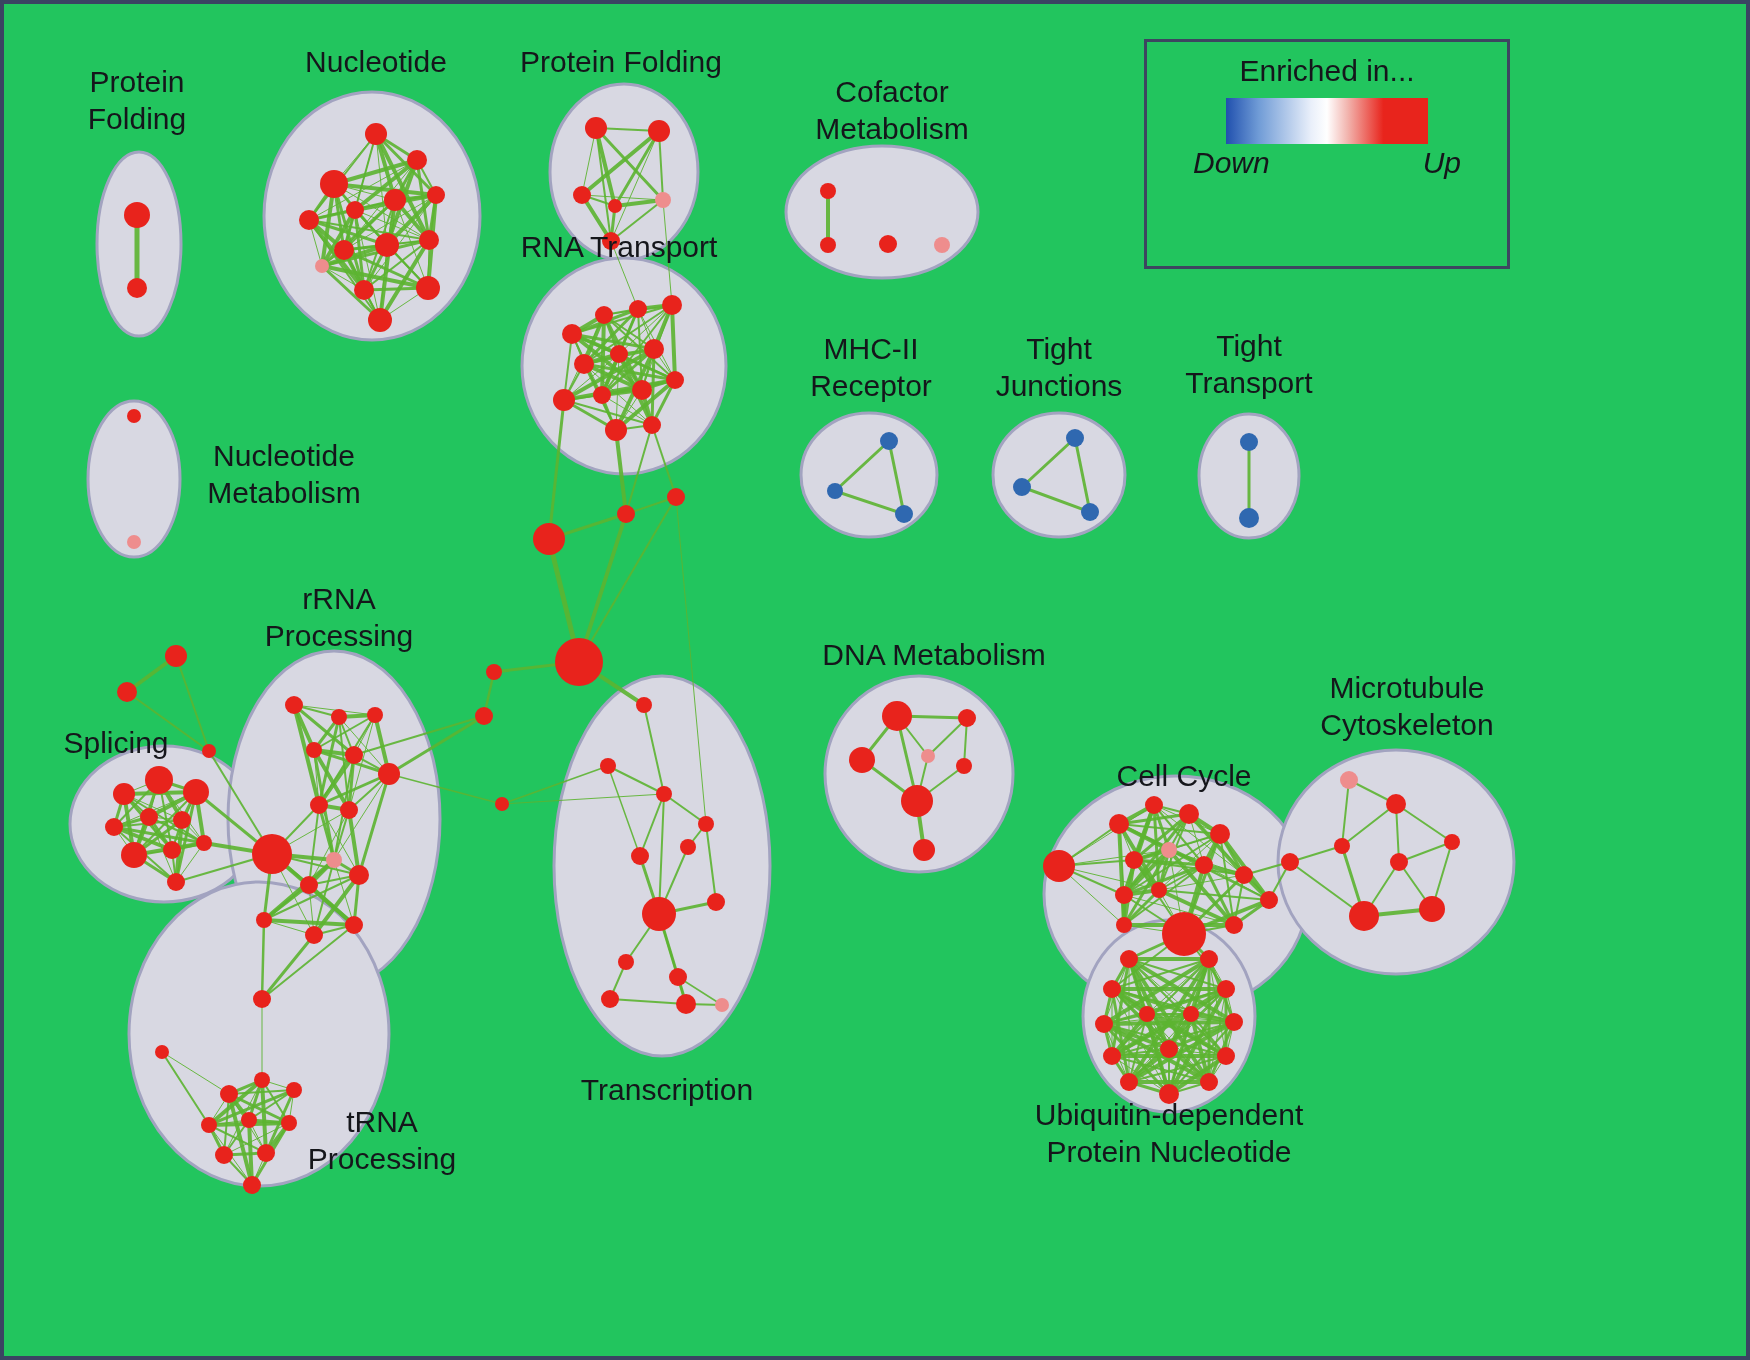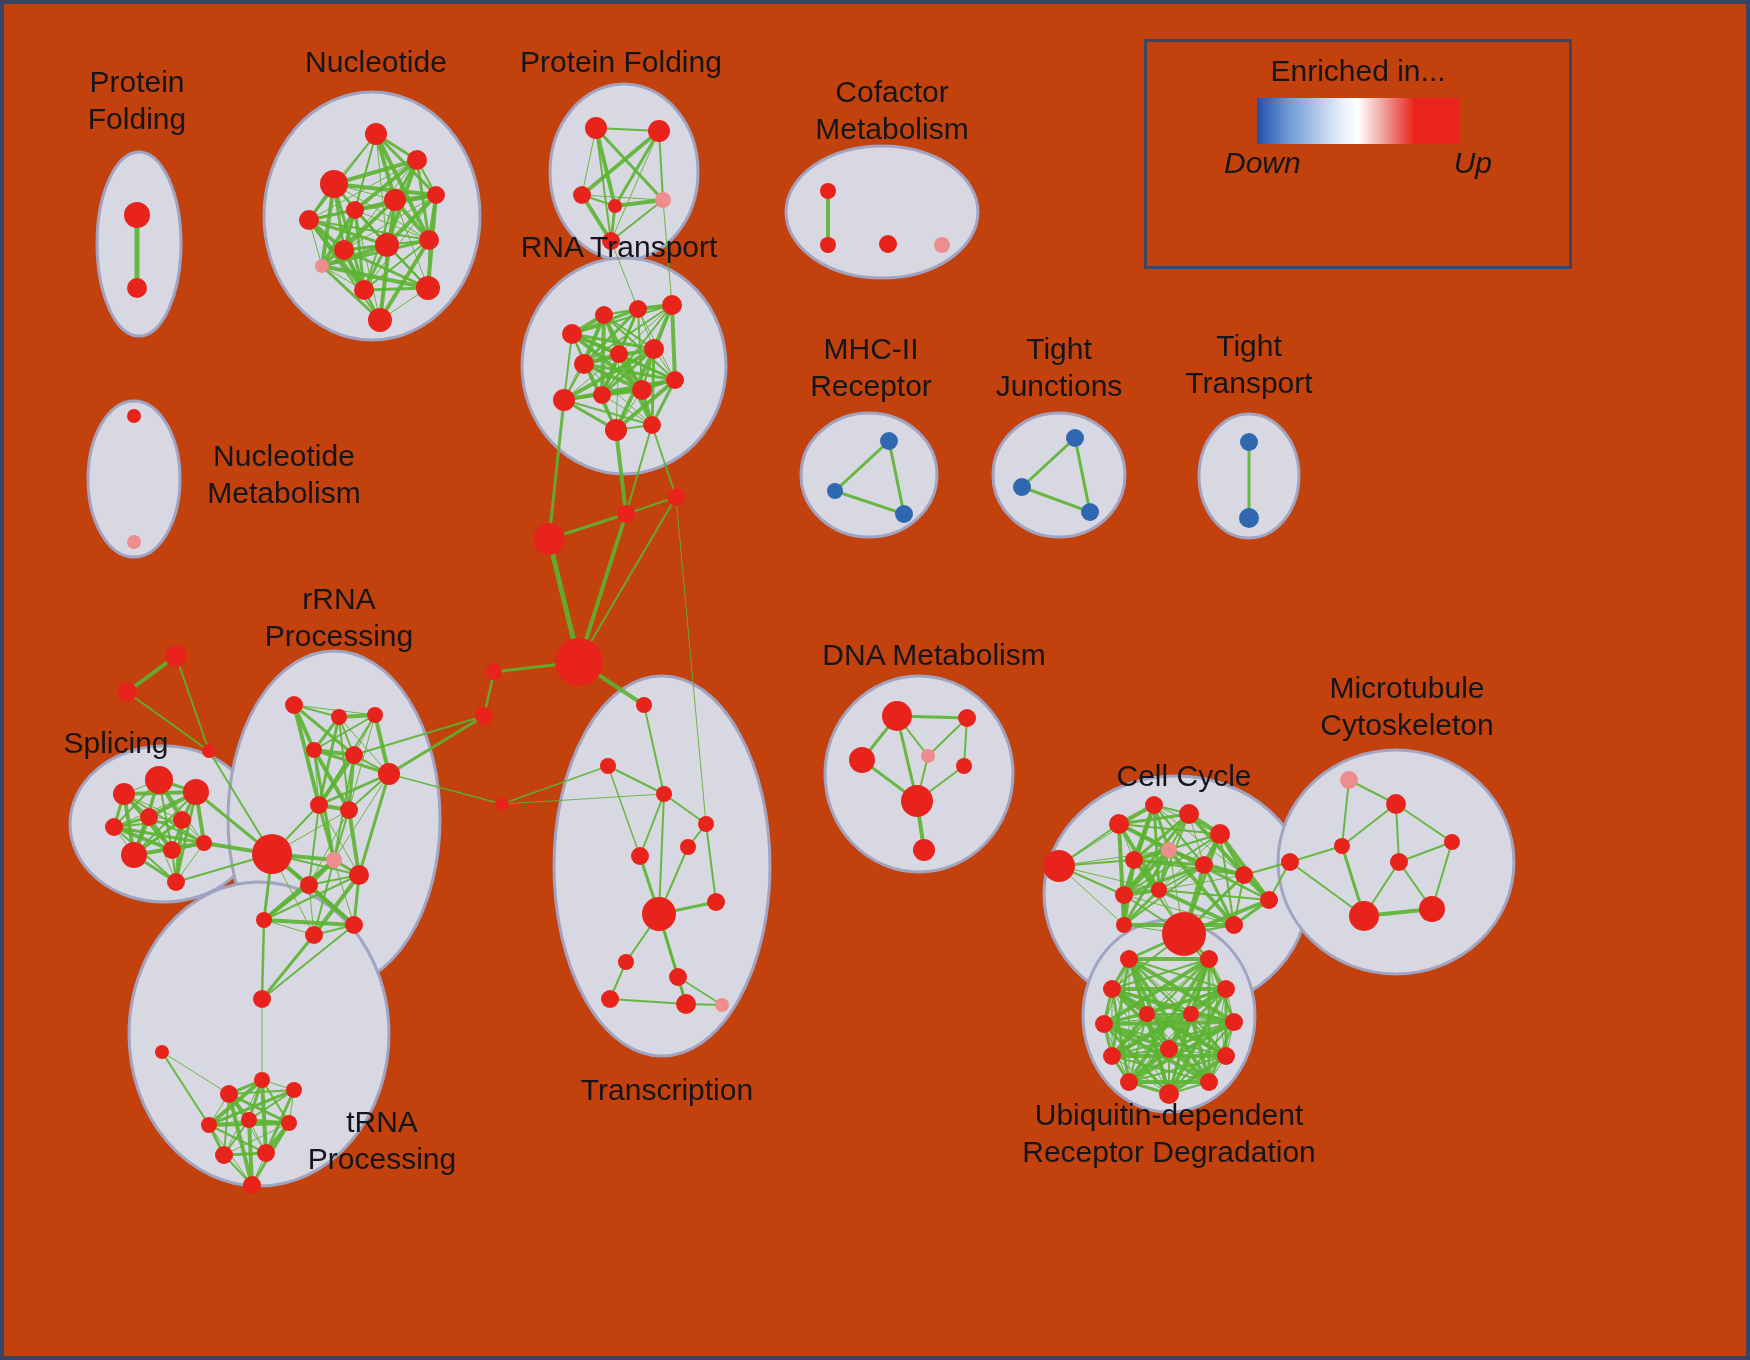--- a/index.html
+++ b/index.html
@@ -4,30 +4,30 @@
 <style>
   html,body{margin:0;padding:0;}
   body{
     width:1750px;height:1360px;
     background:#c9cbe2;
     font-family:"Liberation Sans", sans-serif;
   }
   .frame{
     position:relative;width:1750px;height:1360px;
     border:4px solid #3a4462;box-sizing:border-box;
-    overflow:hidden;background:#c2410c;
+    overflow:hidden;background:#22c55e;
   }
   svg.network{position:absolute;left:0;top:0;}
   .cluster-label{
     position:absolute;transform:translate(-50%,-50%);
     white-space:pre-line;text-align:center;
     font-size:30px;line-height:1.22;color:#15161b;
   }
   .legend{
-    position:absolute;left:1140px;top:35px;width:428px;height:230px;
+    position:absolute;left:1140px;top:35px;width:366px;height:230px;
     border:3px solid #3d4660;box-sizing:border-box;text-align:center;
     color:#15161b;
   }
   .legend-title{font-size:30px;margin-top:12px;}
   .legend-bar{width:202px;height:46px;margin:10px auto 2px auto;}
   .legend-ends{
     display:flex;justify-content:space-between;
     width:268px;margin:0 auto;font-size:30px;font-style:italic;
   }
   .legend-caption{font-size:26px;line-height:1.3;margin-top:4px;}
@@ -791,21 +791,21 @@
   <div class="cluster-label" style="left:335px;top:614px">rRNA
 Processing</div>
   <div class="cluster-label" style="left:378px;top:1137px">tRNA
 Processing</div>
   <div class="cluster-label" style="left:663px;top:1086px">Transcription</div>
   <div class="cluster-label" style="left:930px;top:651px">DNA Metabolism</div>
   <div class="cluster-label" style="left:1180px;top:772px">Cell Cycle</div>
   <div class="cluster-label" style="left:1403px;top:703px">Microtubule
 Cytoskeleton</div>
   <div class="cluster-label" style="left:1165px;top:1130px">Ubiquitin-dependent
-Receptor Degradation</div>
+Protein Nucleotide</div>
 
   <div class="legend">
     <div class="legend-title">Enriched in...</div>
     <div class="legend-bar" style="background: linear-gradient(90deg, rgb(32, 80, 174) 0%, rgb(111, 155, 214) 16%, rgb(233, 239, 250) 42%, rgb(255, 255, 255) 50%, rgb(242, 182, 176) 60%, rgb(232, 36, 28) 78%, rgb(232, 36, 28) 100%);"></div>
     <div class="legend-ends">
       <span>Down</span>
       <span>Up</span>
     </div>
     <div class="legend-caption">
     </div>

